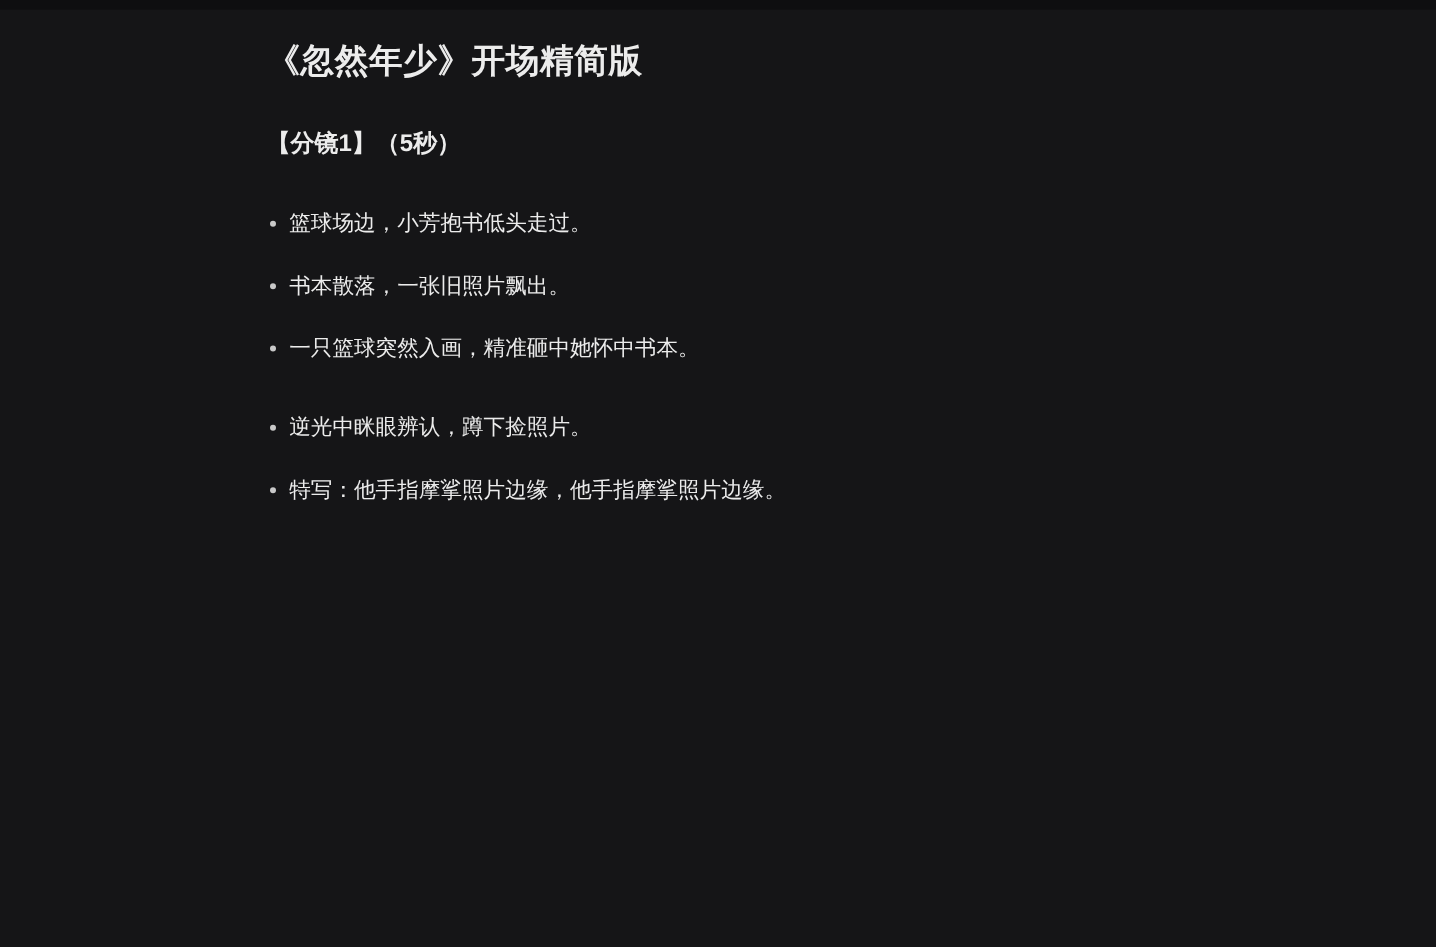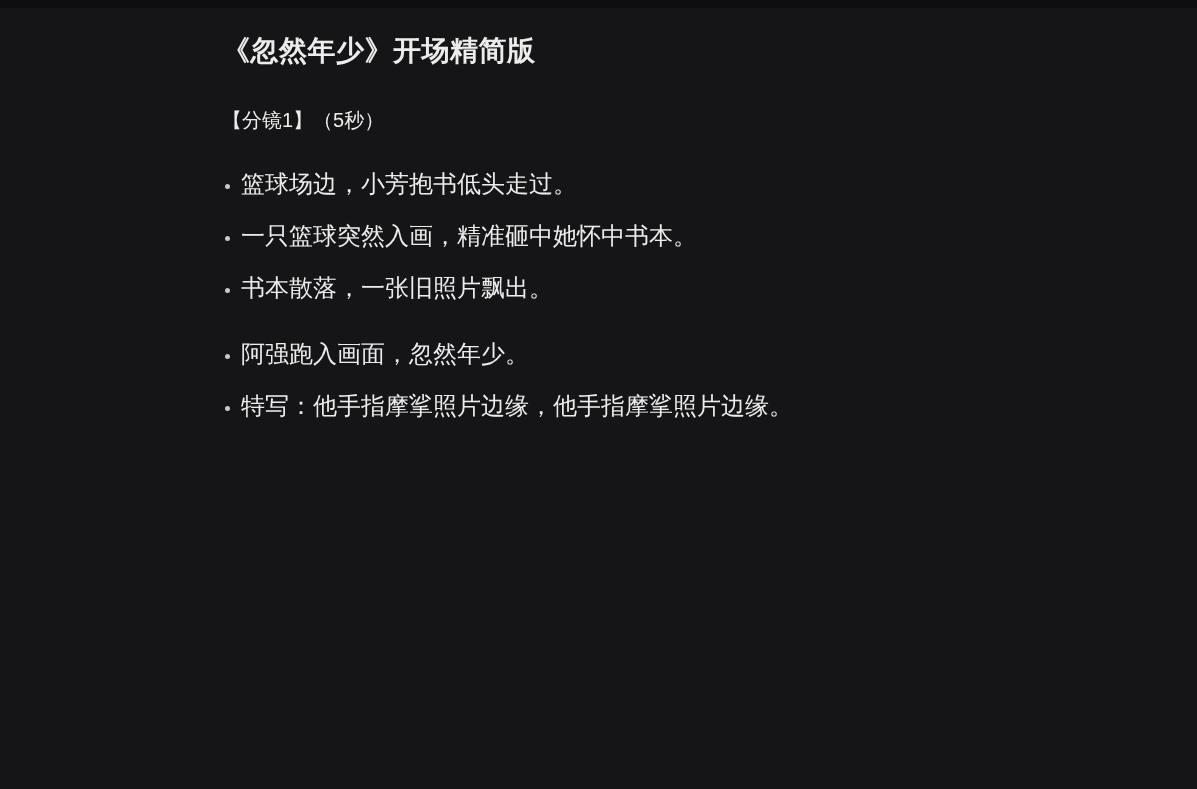--- a/index.html
+++ b/index.html
@@ -32,35 +32,34 @@
   h1.doc-title {
     font-size: 28px;
     line-height: 34px;
     font-weight: 700;
     margin: 26px 0 38px 0;
     letter-spacing: 0.5px;
   }
   h3.section-heading {
     font-size: 20px;
     line-height: 28px;
-    font-weight: 400;
+    font-weight: 700;
     margin: 12px 0 0 0;
   }
   ul.bullet-list {
     list-style: none;
     margin: 38px 0 0 0;
     padding: 0;
   }
   ul.bullet-list li {
     position: relative;
-    font-size: 24px;
+    font-size: 18px;
     line-height: 28px;
     margin: 0 0 24px 0;
     padding-left: 19px;
-    font-family: Liberation Mono, monospace;
   }
   .dot {
     position: absolute;
     left: 3px;
     top: 11.5px;
     width: 5px;
     height: 5px;
     border-radius: 50%;
     background: var(--bullet);
     display: inline-block;
@@ -72,26 +71,26 @@
 <div class="top-strip"></div>
 
 <div class="content">
 
   <h1 class="doc-title">《忽然年少》开场精简版</h1>
 
   <section>
     <h3 class="section-heading">【分镜1】（5秒）</h3>
     <ul class="bullet-list">
       <li><span class="dot"></span><span>篮球场边，小芳抱书低头走过。</span></li>
+      <li><span class="dot"></span><span>书本散落，一张旧照片飘出。</span></li>
       <li><span class="dot"></span><span>一只篮球突然入画，精准砸中她怀中书本。</span></li>
-      <li><span class="dot"></span><span>书本散落，一张旧照片飘出。</span></li>
     </ul>
   </section>
 
   <section>
     <ul class="bullet-list">
-      <li><span class="dot"></span><span>阿强跑入画面，忽然年少。</span></li>
+      <li><span class="dot"></span><span>逆光中眯眼辨认，蹲下捡照片。</span></li>
       <li><span class="dot"></span><span>特写：他手指摩挲照片边缘，他手指摩挲照片边缘。</span></li>
     </ul>
   </section>
 
 
 </div>
 
 </body></html>

